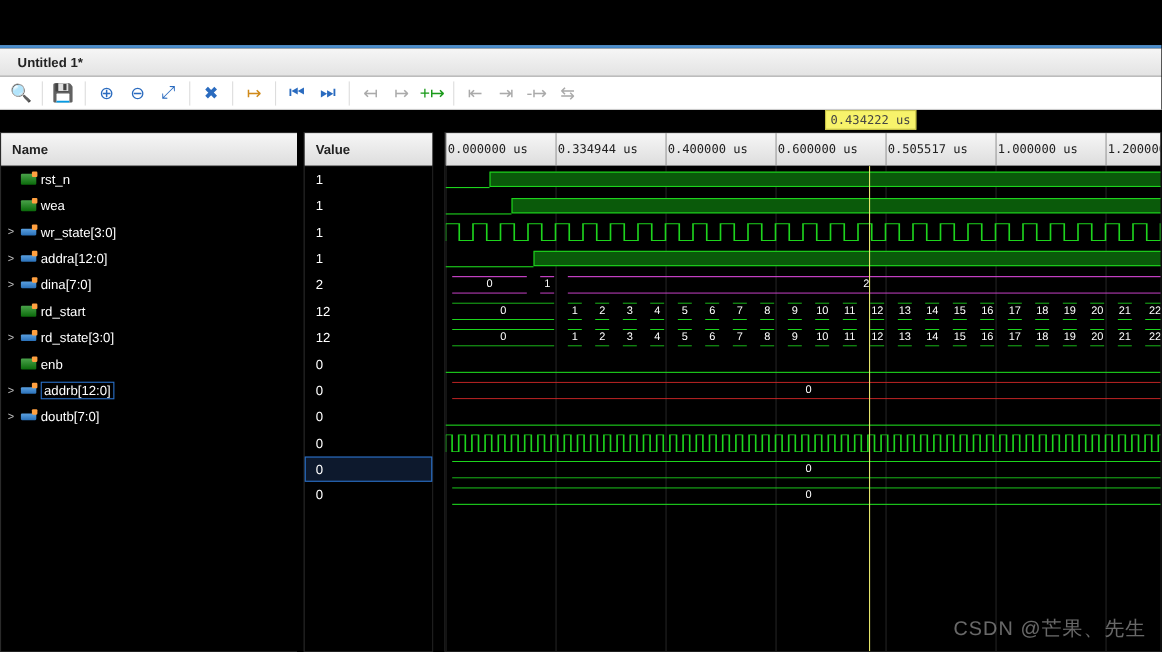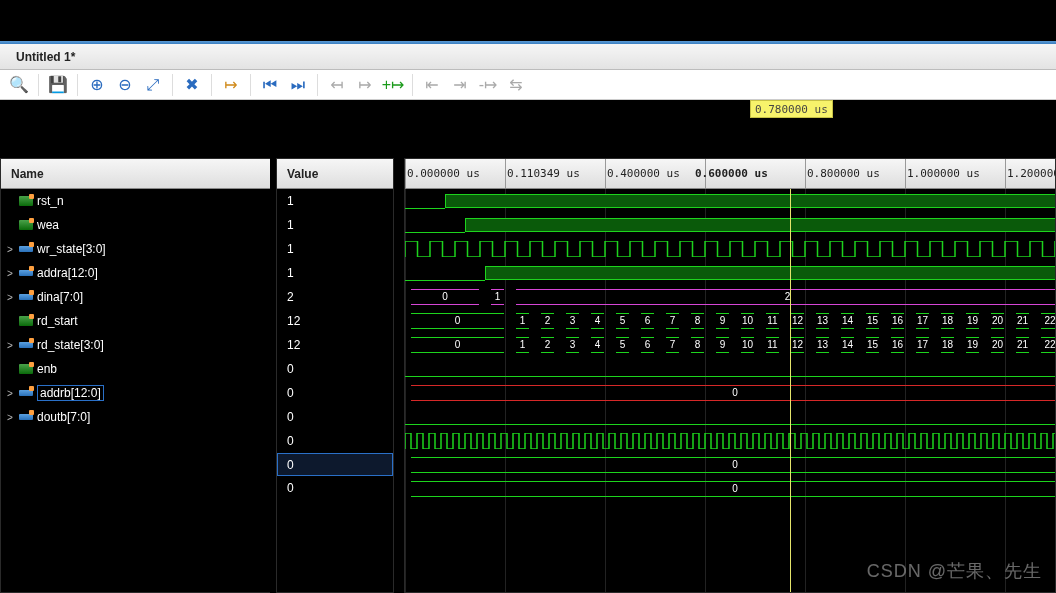--- a/index.html
+++ b/index.html
@@ -57,21 +57,20 @@
   }
 
   .workspace {
     position: absolute;
     top: 120px; left: 0; right: 0; bottom: 0;
     display: flex;
   }
   .panel {
     background: #000;
     border: 1px solid #2a2a2a;
-    margin-top: 38px;
   }
   .name-panel { width: 270px; border-right: none; }
   .gap1 { width: 6px; background: #000; }
   .value-panel { width: 118px; }
   .gap2 { width: 10px; background: #000; }
   .wave-panel { flex: 1; position: relative; overflow:hidden; }
 
   .col-header {
     height: 30px;
     background: linear-gradient(#f6f6f6,#dedede);
@@ -202,21 +201,21 @@
   <div class="tbtn dis">↦</div>
   <div class="tbtn" style="color:#1a9a1a;">+↦</div>
   <div class="tsep"></div>
   <div class="tbtn dis">⇤</div>
   <div class="tbtn dis">⇥</div>
   <div class="tbtn dis">-↦</div>
   <div class="tbtn dis">⇆</div>
 </div>
 
 <div class="ruler-gap">
-  <div class="cursor-readout" id="cursor-readout" style="left: 750px;">0.780000 us</div>
+  <div class="cursor-readout" id="cursor-readout" style="left: 750px;">0.434222 us</div>
 </div>
 
 <div class="workspace">
   <div class="panel name-panel">
     <div class="col-header">Name</div>
     <div id="name-rows">
         <div class="row">
           <span class="exp"></span>
           <span class="sig-icon wire"></span>
           <span class="signame">rst_n</span>
@@ -286,27 +285,27 @@
         <div class="vcell sel">0</div>
         <div class="vcell">0</div>
       </div>
   </div>
   <div class="gap2"></div>
   <div class="panel wave-panel">
     <div class="timeheader" id="timeheader">
         <div class="tick" style="left: 0px;"></div>
         <div class="ticklabel" style="left: 0px;">0.000000 us</div>
         <div class="tick" style="left: 100px;"></div>
-        <div class="ticklabel" style="left: 100px;">0.110349 us</div>
+        <div class="ticklabel" style="left: 100px;">0.334944 us</div>
         <div class="tick" style="left: 200px;"></div>
         <div class="ticklabel" style="left: 200px;">0.400000 us</div>
         <div class="tick" style="left: 300px;"></div>
-        <div class="ticklabel" style="left: 288px; font-weight: bold;">0.600000 us</div>
+        <div class="ticklabel" style="left: 300px;">0.600000 us</div>
         <div class="tick" style="left: 400px;"></div>
-        <div class="ticklabel" style="left: 400px;">0.800000 us</div>
+        <div class="ticklabel" style="left: 400px;">0.505517 us</div>
         <div class="tick" style="left: 500px;"></div>
         <div class="ticklabel" style="left: 500px;">1.000000 us</div>
         <div class="tick" style="left: 600px;"></div>
         <div class="ticklabel" style="left: 600px;">1.200000 us</div>
       </div>
     <div class="wave-area" id="wave-area">
         <div class="gridline" style="left: 0px;"></div>
         <div class="gridline" style="left: 100px;"></div>
         <div class="gridline" style="left: 200px;"></div>
         <div class="gridline" style="left: 300px;"></div>

